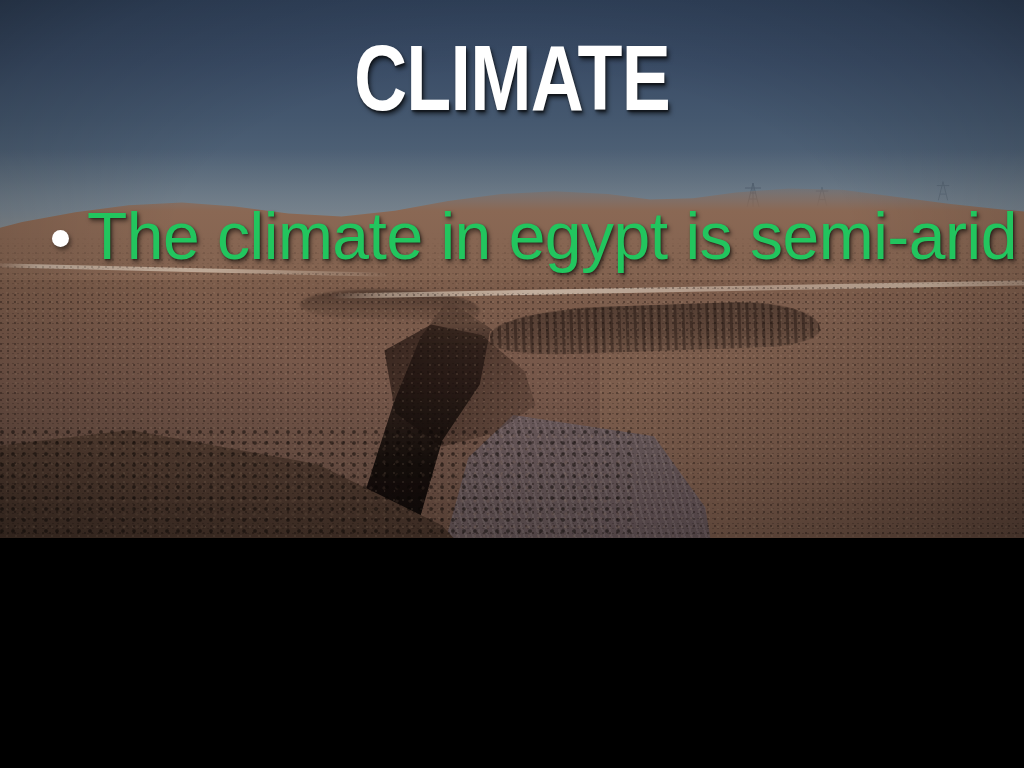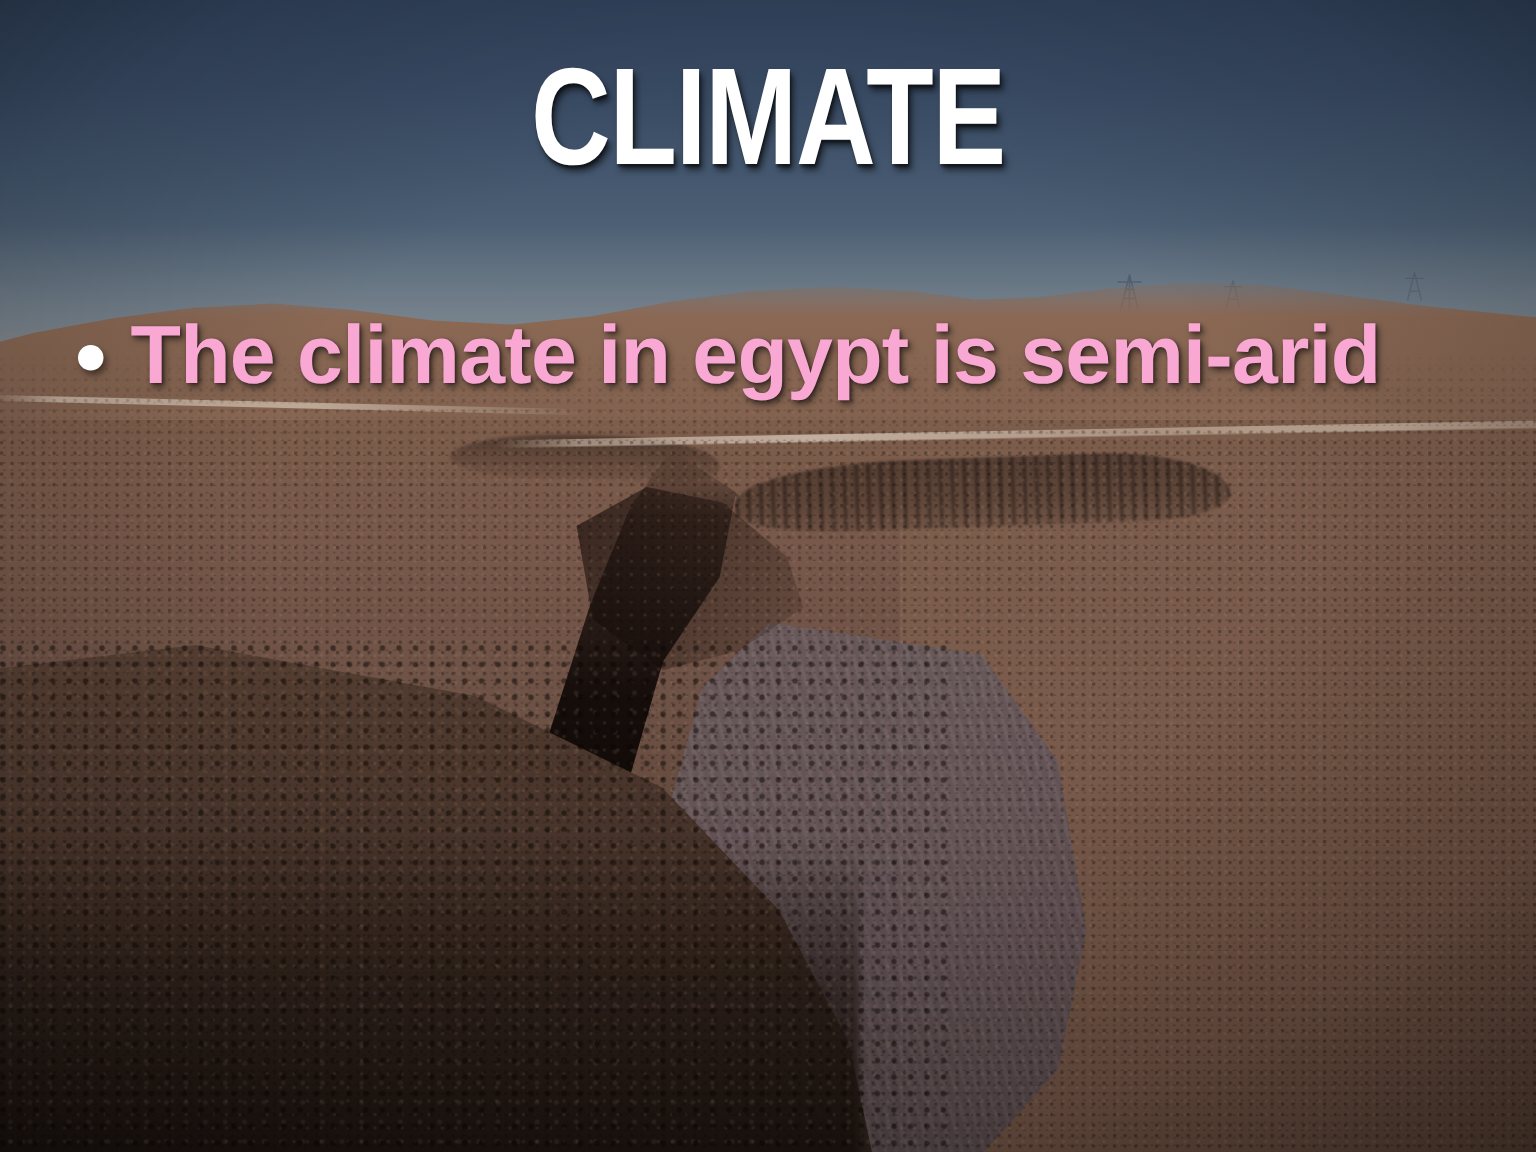--- a/index.html
+++ b/index.html
@@ -8,21 +8,21 @@
     padding: 0;
     background: #000;
   }
   body {
     font-family: "Liberation Sans", sans-serif;
   }
 
   .slide {
     position: relative;
     width: 1024px;
-    height: 768px;
+    height: 538px;
     overflow: hidden;
     background: #3b2a24;
   }
 
   
   .photo {
     position: absolute;
     inset: 0;
     overflow: hidden;
   }
@@ -329,24 +329,24 @@
     height: 17px;
     border-radius: 50%;
     background: #ffffff;
     flex: 0 0 auto;
     margin-right: 18px;
     margin-top: 4px;
     box-shadow: 2px 3px 4px rgba(0,0,0,0.45);
   }
 
   .bullet-text {
-    color: #f9a8d4;
+    color: #22c55e;
     font-family: "Liberation Sans", sans-serif;
-    font-weight: bold;
-    font-size: 55px;
+    font-weight: normal;
+    font-size: 66px;
     line-height: 66px;
     letter-spacing: -0.5px;
     text-shadow:
        2px 3px 4px rgba(0,0,0,0.50),
        1px 1px 2px rgba(0,0,0,0.35);
     white-space: nowrap;
   }
 </style>
 </head>
 <body>

